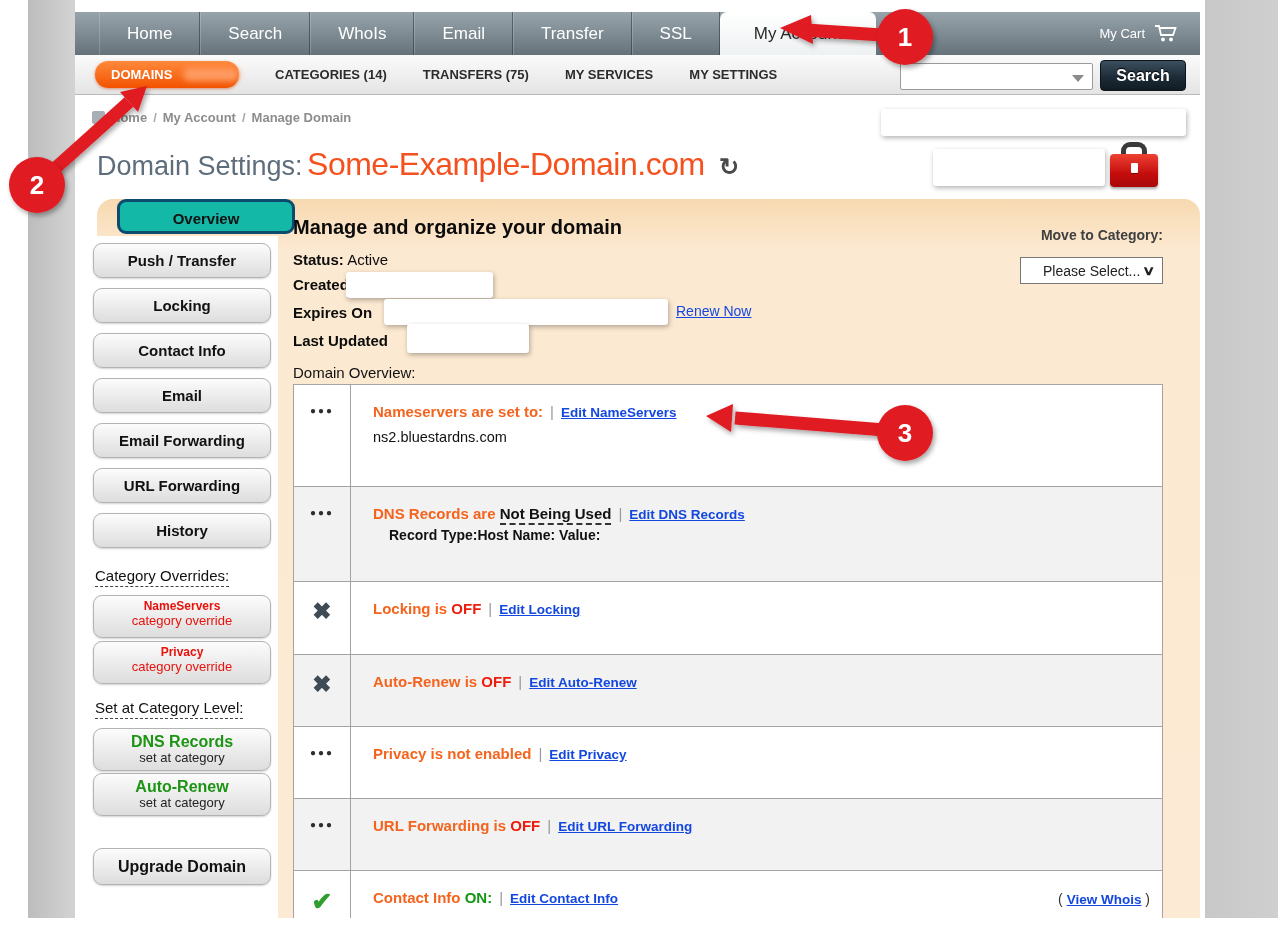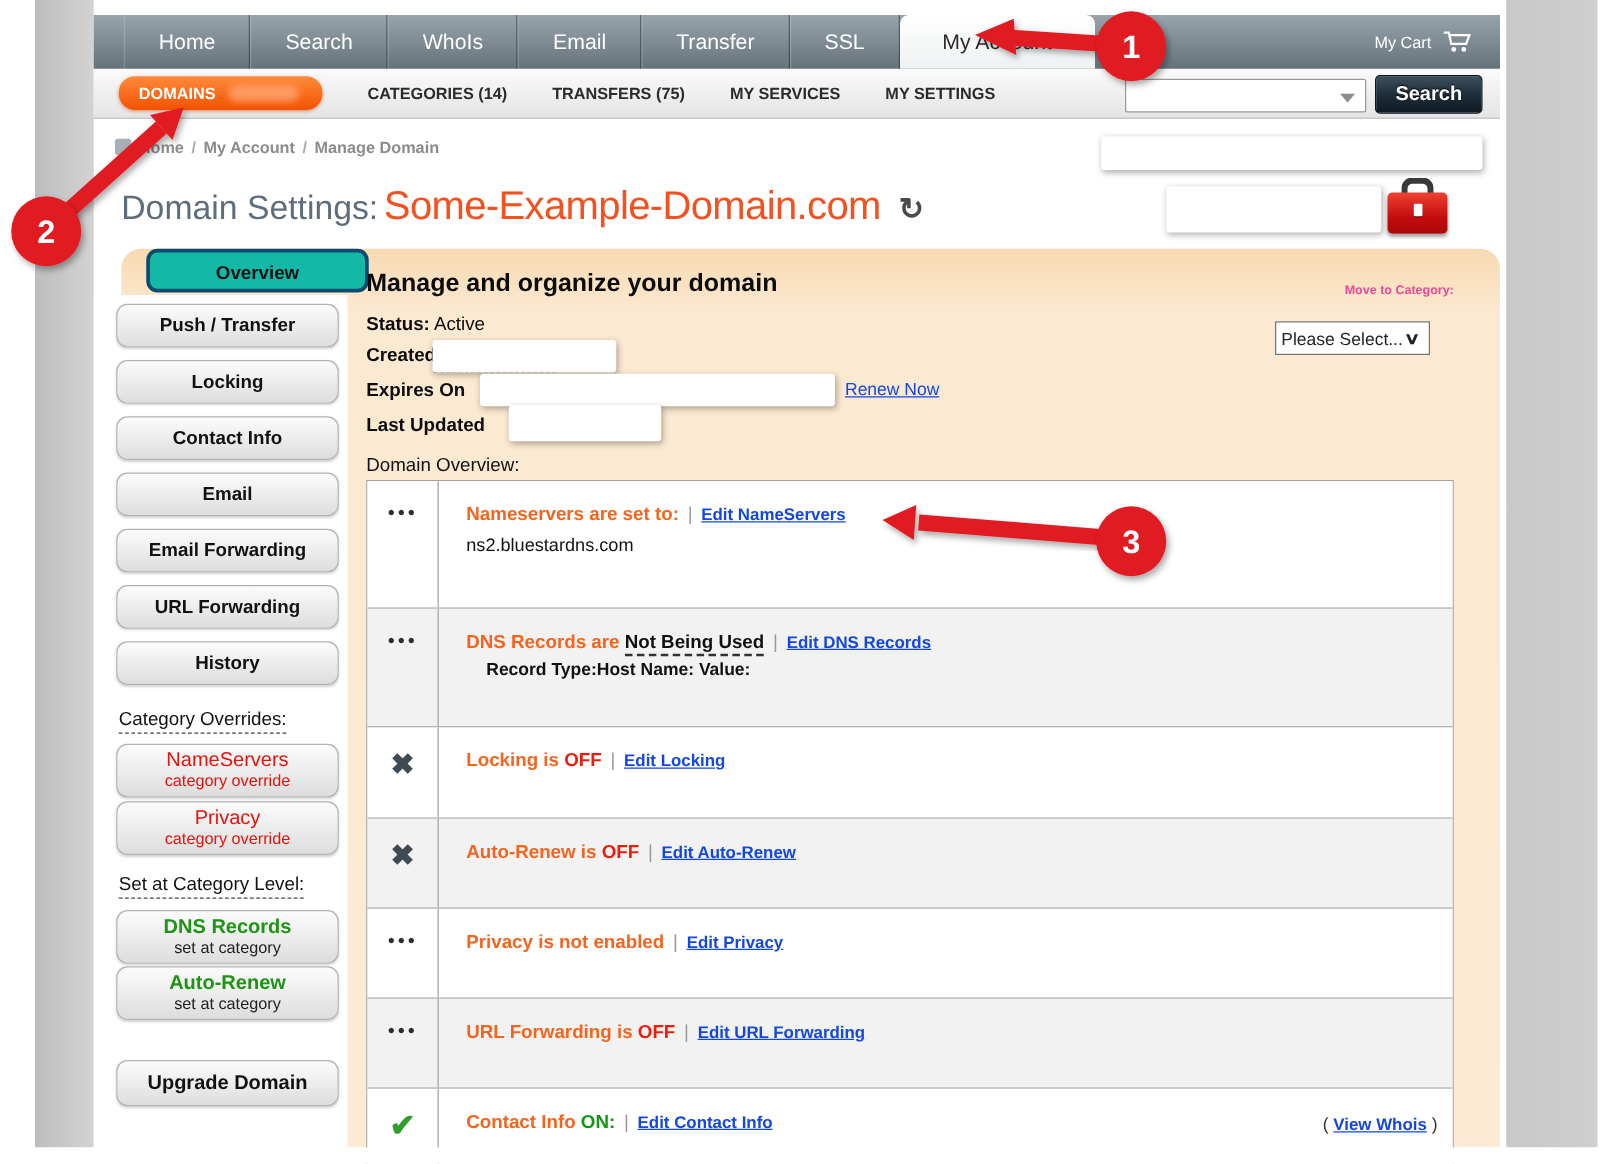--- a/index.html
+++ b/index.html
@@ -22,21 +22,21 @@
   .topnav .tab.active { background:linear-gradient(180deg,#ffffff,#eef1f2); color:#2b2b2b;
                         border-radius:7px 7px 0 0; border-left:none; border-right:none; padding:0 34px; }
   .cart { position:absolute; right:22px; top:0; height:43px; display:flex; align-items:center; gap:9px;
           color:#fff; font-size:13px; cursor:pointer; }
 
   
   .subnav { position:absolute; left:75px; top:55px; width:1125px; height:40px;
             background:linear-gradient(180deg,#fbfbfb,#e4e4e4); border-bottom:1px solid #b9b9b9;
             display:flex; align-items:center; z-index:4; }
   .subnav .item { font-size:13px; font-weight:bold; color:#2b2b2b; margin-left:36px; cursor:pointer; white-space:nowrap; }
-  .domains-btn { margin-left:20px; width:163px; height:27px; border-radius:13px;
+  .domains-btn { margin-left:20px; width:144px; height:27px; border-radius:13px;
                  background:linear-gradient(180deg,#ff8a3c,#f25200); box-shadow:0 1px 3px rgba(200,60,0,.5);
                  color:#fff; font-size:13px; font-weight:bold; display:flex; align-items:center;
                  padding-left:16px; position:relative; cursor:pointer; }
   .domains-smear { position:absolute; left:88px; top:7px; width:56px; height:13px; border-radius:7px;
                    background:#ffa06a; filter:blur(3px); opacity:.9; }
   .searchbox { position:absolute; left:900px; top:63px; width:193px; height:27px; background:#fff;
                border:1px solid #9a9a9a; border-radius:2px; z-index:6; }
   .searchbox input { position:absolute; left:4px; top:1px; width:160px; height:23px; border:none; outline:none; font-size:13px; }
   .searchbox .tri { position:absolute; right:8px; top:11px; width:0; height:0;
                     border-left:6px solid transparent; border-right:6px solid transparent; border-top:7px solid #8b8b8b; }
@@ -72,40 +72,40 @@
   .sidebar-cover { position:absolute; left:75px; top:236px; width:203px; height:682px; background:#fff; z-index:2; }
 
   
   .side-btn { position:absolute; left:93px; width:178px; border:1px solid #b3b3b3; border-radius:9px;
               background:linear-gradient(180deg,#fcfcfc,#dddddd); box-shadow:0 1px 2px rgba(0,0,0,.18);
               text-align:center; cursor:pointer; z-index:3; }
   .side-btn .lbl { font-size:15px; font-weight:bold; color:#111; }
   .side-btn.tab1 { height:35px; line-height:33px; }
   .side-btn.active { background:#14b8a6; border:3px solid #0c4a6e; box-shadow:none;margin-left:24px; }
   .side-btn.two { height:43px; padding-top:4px; line-height:1.15; }
-  .side-btn .t-red { color:#e8120c; font-size:16px; font-weight:normal; }
+  .side-btn .t-red { color:#e8120c; font-size:12px; font-weight:bold; }
   .side-btn .s-red { color:#e8120c; font-size:13px; }
   .side-btn .t-green { color:#1d9414; font-size:16px; font-weight:bold; }
   .side-btn .s-dark { color:#222; font-size:13px; }
   .side-head { position:absolute; left:95px; font-size:15px; color:#111; z-index:3; }
   .side-head span { border-bottom:1px dashed #444; padding-bottom:2px; }
 
   
   .heading { position:absolute; left:293px; top:216px; font-size:20px; font-weight:bold; color:#0c0c0c; z-index:3; }
   .meta { position:absolute; left:293px; font-size:15px; color:#0c0c0c; z-index:3; }
   .meta b { font-weight:bold; }
   .renew { position:absolute; left:676px; top:303px; font-size:14px; color:#1347e0; text-decoration:underline; z-index:9; cursor:pointer; }
   .dashes { position:absolute; left:347px; top:297px; width:98px; border-bottom:1px dashed #444; z-index:7; }
   .overview-lbl { position:absolute; left:293px; top:364px; font-size:15px; color:#111; z-index:3; }
 
   .movecat-lbl { position:absolute; left:1000px; top:227px; width:163px; text-align:right;
-                 font-size:10px; font-weight:bold; color:#ec4899; z-index:3; }
-  .movecat-sel { position:absolute; left:1020px; top:257px; width:124px; height:27px; background:#fff;
+                 font-size:14px; font-weight:bold; color:#404040; z-index:3; }
+  .movecat-sel { position:absolute; left:1020px; top:257px; width:143px; height:27px; background:#fff;
                  border:1px solid #777; font-size:14px; color:#222; z-index:3; display:flex;
-                 align-items:center; padding-left:4px; cursor:pointer; }
+                 align-items:center; padding-left:22px; cursor:pointer; }
   .movecat-sel .chev { margin-left:auto; margin-right:8px; font-size:13px; font-weight:bold; color:#222; transform:scaleX(1.4); }
 
   
   .dtable { position:absolute; left:293px; top:384px; width:870px; border:1px solid #a3a3a3; z-index:3; background:#fff; }
   .drow { display:flex; border-bottom:1px solid #a3a3a3; background:#fff; position:relative; }
   .drow:last-child { border-bottom:none; }
   .drow.alt { background:#f2f2f2; }
   .dicon { width:57px; border-right:1px solid #a3a3a3; display:flex; justify-content:center; padding-top:20px; }
   .dicon .dots { color:#2d2d2d; font-size:10px; letter-spacing:2px; }
   .dicon .xmark { color:#3e4a54; font-size:23px; font-weight:bold; line-height:1; margin-top:-2px; }

